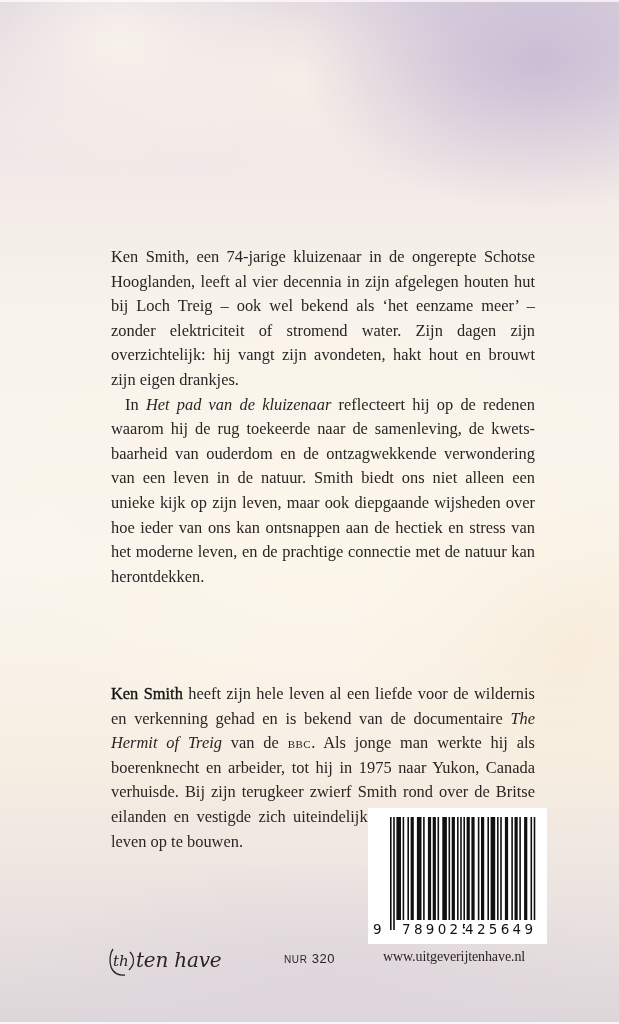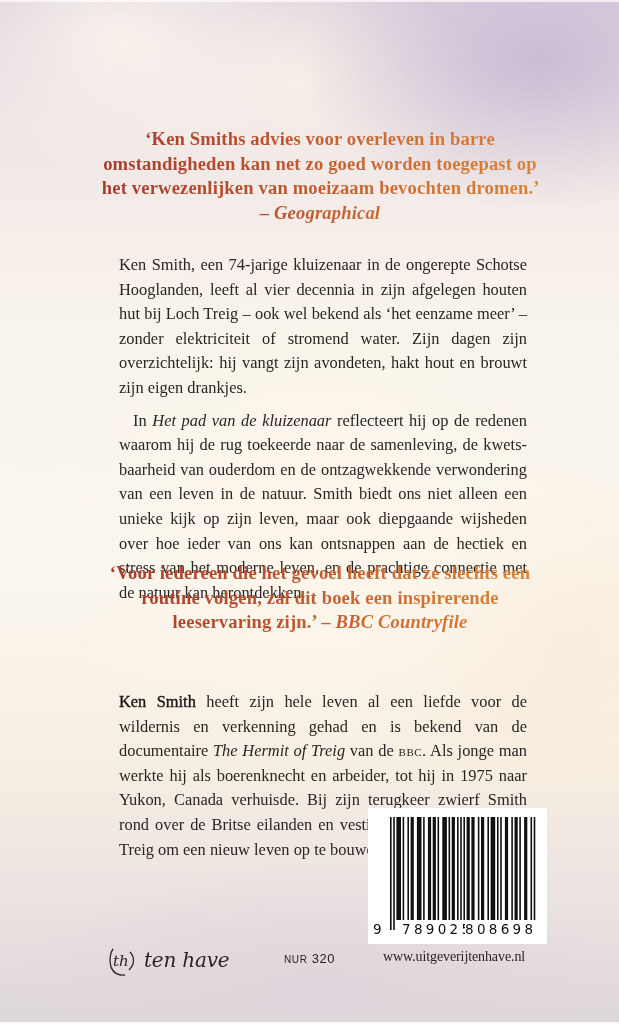--- a/index.html
+++ b/index.html
@@ -71,21 +71,21 @@
       position: absolute;
       left: 111px;
       width: 424px;
       font-family: "Liberation Serif", "DejaVu Serif", serif;
       font-size: 16.4px;
       line-height: 24.6px;
       color: #2a2524;
       text-align: justify;
     }
     .body-text p {
-      margin: 8px;
+      margin: 0;
     }
     .body-text p.indent {
       text-indent: 14px;
     }
     .body-text em {
     }
     .body-text .bold {
       font-weight: normal;
       color: #171313;
       -webkit-text-stroke: 0.35px #171313;
@@ -150,21 +150,21 @@
       align-items: center;
     }
     .logo-mark {
       position: relative;
       width: 28px;
       height: 34px;
       text-align: center;
     }
     .logo-mark svg { display: block; }
     .logo-text {
-      margin-left: 8px;
+      margin-left: 0;
       font-family: "DejaVu Serif", "Liberation Serif", serif;
       font-style: italic;
       font-size: 20px;
       color: #2b2422;
       letter-spacing: -0.2px;
     }
     .nur {
       position: absolute;
       left: 284px;
       top: 10px;
@@ -188,28 +188,26 @@
       letter-spacing: -0.1px;
       text-align: center;
     }
   </style>
 </head>
 <body>
 
 <div class="cover">
   <div class="top-line"></div>
 
-  <div class="quote" id="quote1"><span>‘Ken Smiths advies voor overleven in barre omstandigheden kan net zo goed worden toegepast op het verwezenlijken van moeizaam bevochten dromen.’</span><span> – </span><span class="attr">Geographical</span></div>
 
   <div class="body-text" id="desc">
     <p>Ken Smith, een 74-jarige kluizenaar in de ongerepte Schotse Hooglanden, leeft al vier decennia in zijn afgelegen houten hut bij Loch Treig – ook wel bekend als ‘het eenzame meer’ – zonder elektriciteit of stromend water. Zijn dagen zijn overzichtelijk: hij vangt zijn avondeten, hakt hout en brouwt zijn eigen drankjes.</p>
     <p class="indent"><span>In </span><em>Het pad van de kluizenaar</em><span> reflecteert hij op de redenen waarom hij de rug toekeerde naar de samenleving, de kwets­baarheid van ouderdom en de ontzagwekkende verwondering van een leven in de natuur. Smith biedt ons niet alleen een unieke kijk op zijn leven, maar ook diepgaande wijsheden over hoe ieder van ons kan ontsnappen aan de hectiek en stress van het moderne leven, en de prachtige connectie met de natuur kan herontdekken.</span></p>
   </div>
 
-  <div class="quote" id="quote2"><span>‘Voor iedereen die het gevoel heeft dat ze slechts een routine volgen, zal dit boek een inspirerende leeservaring zijn.’</span><span> – </span><span class="smallcaps">BBC</span><span class="attr"> Countryfile</span></div>
 
   <div class="body-text" id="bio">
     <p><span class="bold">Ken Smith</span><span> heeft zijn hele leven al een liefde voor de wildernis en verkenning gehad en is bekend van de documentaire </span><em>The Hermit of Treig</em><span> van de </span><span class="sc">BBC</span><span>. Als jonge man werkte hij als boerenknecht en arbeider, tot hij in 1975 naar Yukon, Canada verhuisde. Bij zijn terugkeer zwierf Smith rond over de Britse eilanden en vestigde zich uiteindelijk in Treig om een nieuw leven op te bouwen.</span></p>
   </div>
 
   <div class="barcode-box">
     <div class="barcode-bars">
       <svg width="147" height="113" viewBox="0 0 147 113" xmlns="http://www.w3.org/2000/svg">
         <g fill="#111">
           <rect x="0" y="0" width="1.6" height="113"></rect>
@@ -243,21 +241,21 @@
           <rect x="129.3" y="0" width="1.6" height="103"></rect>
           <rect x="134.1" y="0" width="3.2" height="103"></rect>
           <rect x="140.5" y="0" width="1.6" height="113"></rect>
           <rect x="143.7" y="0" width="1.6" height="113"></rect>
         </g>
       </svg>
     </div>
     <div class="barcode-digits">
       <span style="left:0px;">9</span>
       <span style="left:29px;">789025</span>
-      <span style="left:92px;">808698</span>
+      <span style="left:92px;">425649</span>
     </div>
   </div>
 
   <div class="footer">
     <div class="logo">
       <div class="logo-mark">
         <svg width="28" height="34" viewBox="0 0 28 34" xmlns="http://www.w3.org/2000/svg">
           <path d="M5 6 C2 10, 1 18, 3 24 C5 30, 11 33, 17 32" fill="none" stroke="#2b2422" stroke-width="1.3"></path>
           <path d="M22 9 C25 12, 26 17, 25 21 C24 24, 22 26, 21 27" fill="none" stroke="#2b2422" stroke-width="1.3"></path>
           <text x="5" y="23" font-family="DejaVu Serif, serif" font-style="italic" font-size="15" fill="#2b2422">th</text>

